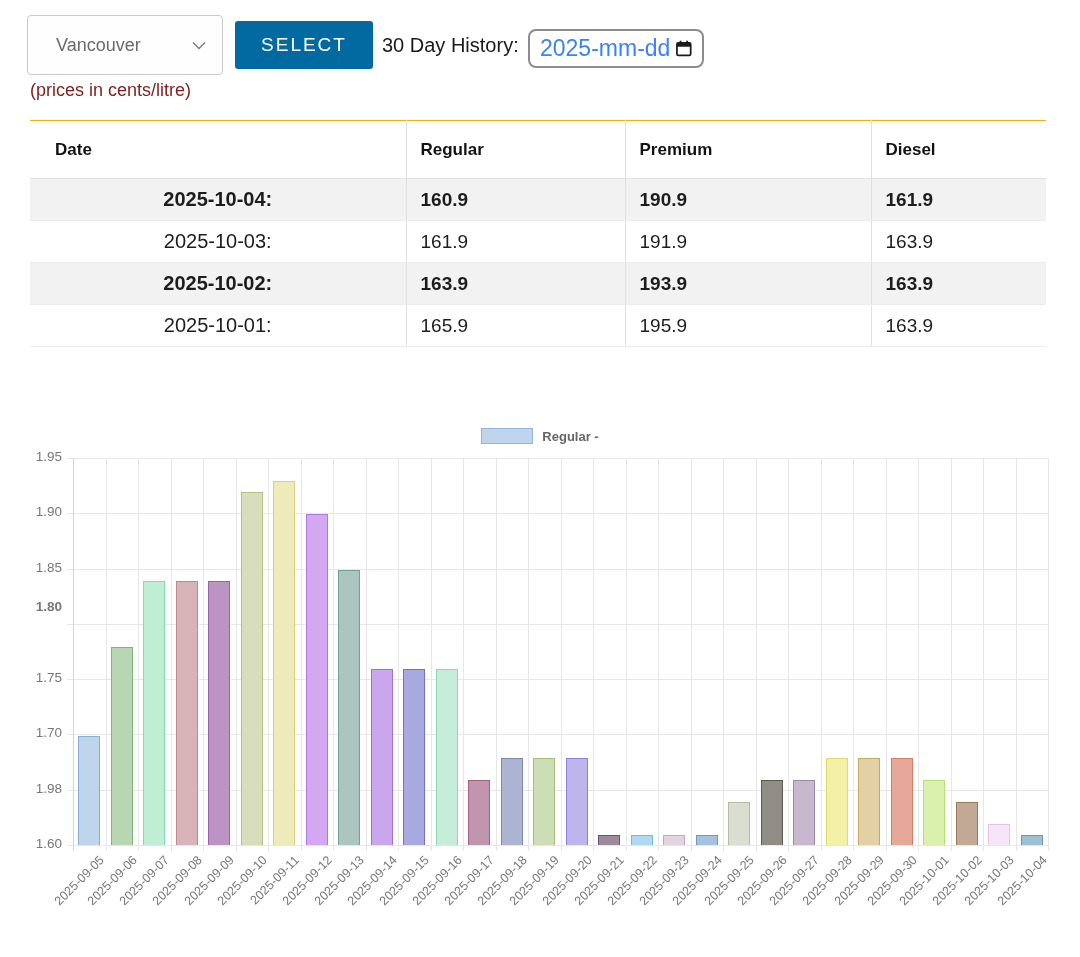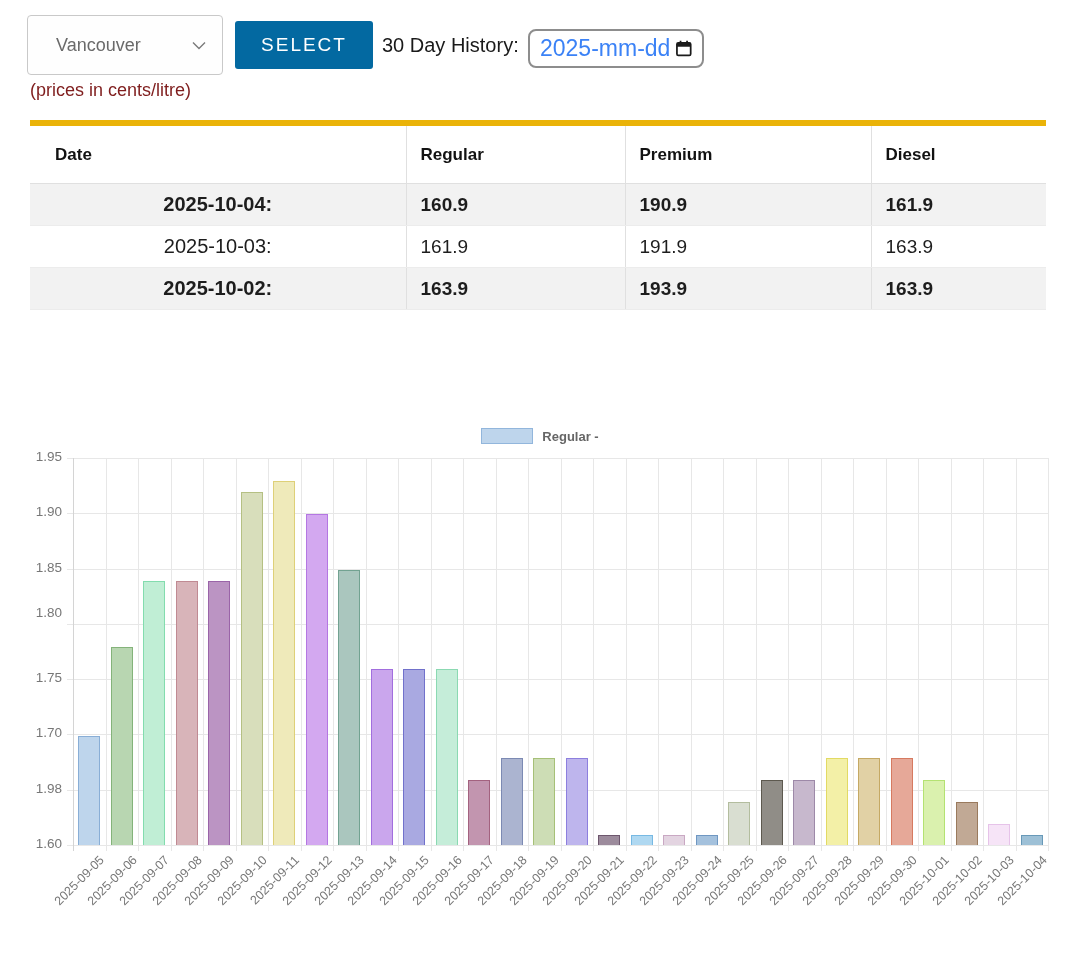--- a/index.html
+++ b/index.html
@@ -28,21 +28,21 @@
     display:flex; align-items:center; gap:5px; padding:0 9px 0 10px; cursor:text;
   }
   .date-placeholder { color:#3b82f6; font-size:23px; flex:1; white-space:nowrap; }
 
   .caption { position:absolute; left:30px; top:80px; font-size:18px; color:#7f1d1d; }
 
   
   table.price-table {
     position:absolute; left:30px; top:120px; width:1016px;
     border-collapse:collapse; table-layout:fixed;
-    font-size:19px; color:#1d1d1d; border-top:6px solid #eab308;
+    font-size:19px; color:#1d1d1d; border-top:1px solid #eab308;
   }
   table.price-table th {
     text-align:left; font-weight:bold; font-size:17px; color:#121212;
     height:57px; padding:0 0 0 14px; border-bottom:1px solid #e0e0e0; border-left:1px solid #e0e0e0;
     background:#fff;
   }
   table.price-table th.first { padding-left:25px; border-left:none; }
   table.price-table td {
     height:41px; padding:0 0 0 14px; border-left:1px solid #e0e0e0; border-bottom:1px solid #ececec;
   }
@@ -120,40 +120,46 @@
         <tr>
           <td class="first">2025-10-03:</td>
           <td>161.9</td>
           <td>191.9</td>
           <td>163.9</td>
         </tr>
         <tr class="alt">
           <td class="first">2025-10-02:</td>
           <td>163.9</td>
           <td>193.9</td>
+          <td>163.9</td>
+        </tr>
+        <tr>
+          <td class="first">2025-10-01:</td>
+          <td>165.9</td>
+          <td>195.9</td>
           <td>163.9</td>
         </tr>
       </tbody>
   </table>
 
   <div class="chart" id="chart">
     <div class="legend">
       <span class="legend-box" id="legend-box" style="background: rgb(190, 213, 236); border-color: rgb(146, 182, 220);"></span>
       <span class="legend-label">Regular -</span>
     </div>
   <div class="gl" style="left: 67px; top: 425px; width: 981px; height: 1px;"></div>
       <div class="ylab" style="left: 6px; top: 416px;">1.60</div>
       <div class="gl" style="left: 67px; top: 369.7px; width: 981px; height: 1px;"></div>
       <div class="ylab" style="left: 6px; top: 360.7px;">1.98</div>
       <div class="gl" style="left: 67px; top: 314.4px; width: 981px; height: 1px;"></div>
       <div class="ylab" style="left: 6px; top: 305.4px;">1.70</div>
       <div class="gl" style="left: 67px; top: 259.1px; width: 981px; height: 1px;"></div>
       <div class="ylab" style="left: 6px; top: 250.1px;">1.75</div>
       <div class="gl" style="left: 67px; top: 203.9px; width: 981px; height: 1px;"></div>
-      <div class="ylab" style="left: 6px; top: 185px;">1.80</div>
+      <div class="ylab" style="left: 6px; top: 179px; font-weight: bold;">1.80</div>
       <div class="gl" style="left: 67px; top: 148.6px; width: 981px; height: 1px;"></div>
       <div class="ylab" style="left: 6px; top: 139.6px;">1.85</div>
       <div class="gl" style="left: 67px; top: 93.3px; width: 981px; height: 1px;"></div>
       <div class="ylab" style="left: 6px; top: 84.3px;">1.90</div>
       <div class="gl" style="left: 67px; top: 38px; width: 981px; height: 1px;"></div>
       <div class="ylab" style="left: 6px; top: 29px;">1.95</div>
       <div class="gl axis" style="left: 73px; top: 38px; width: 1px; height: 393px;"></div>
       <div class="gl" style="left: 105.5px; top: 38px; width: 1px; height: 393px;"></div>
       <div class="gl" style="left: 138px; top: 38px; width: 1px; height: 393px;"></div>
       <div class="gl" style="left: 170.5px; top: 38px; width: 1px; height: 393px;"></div>

